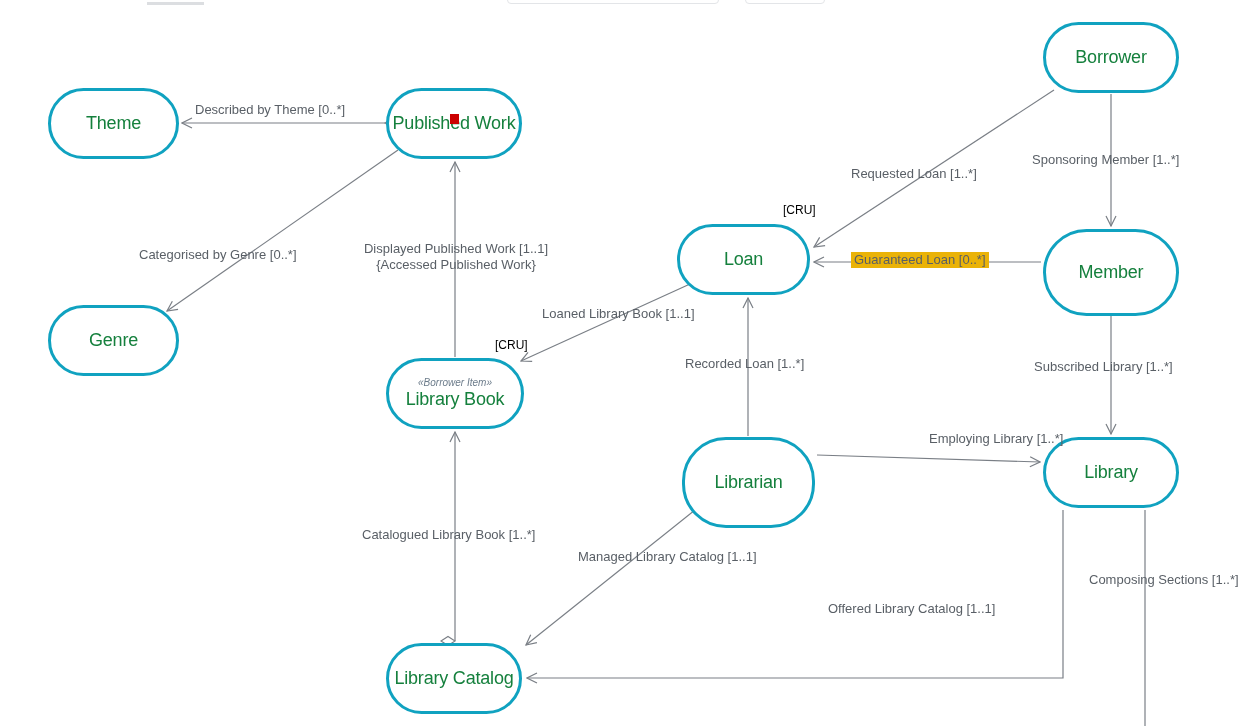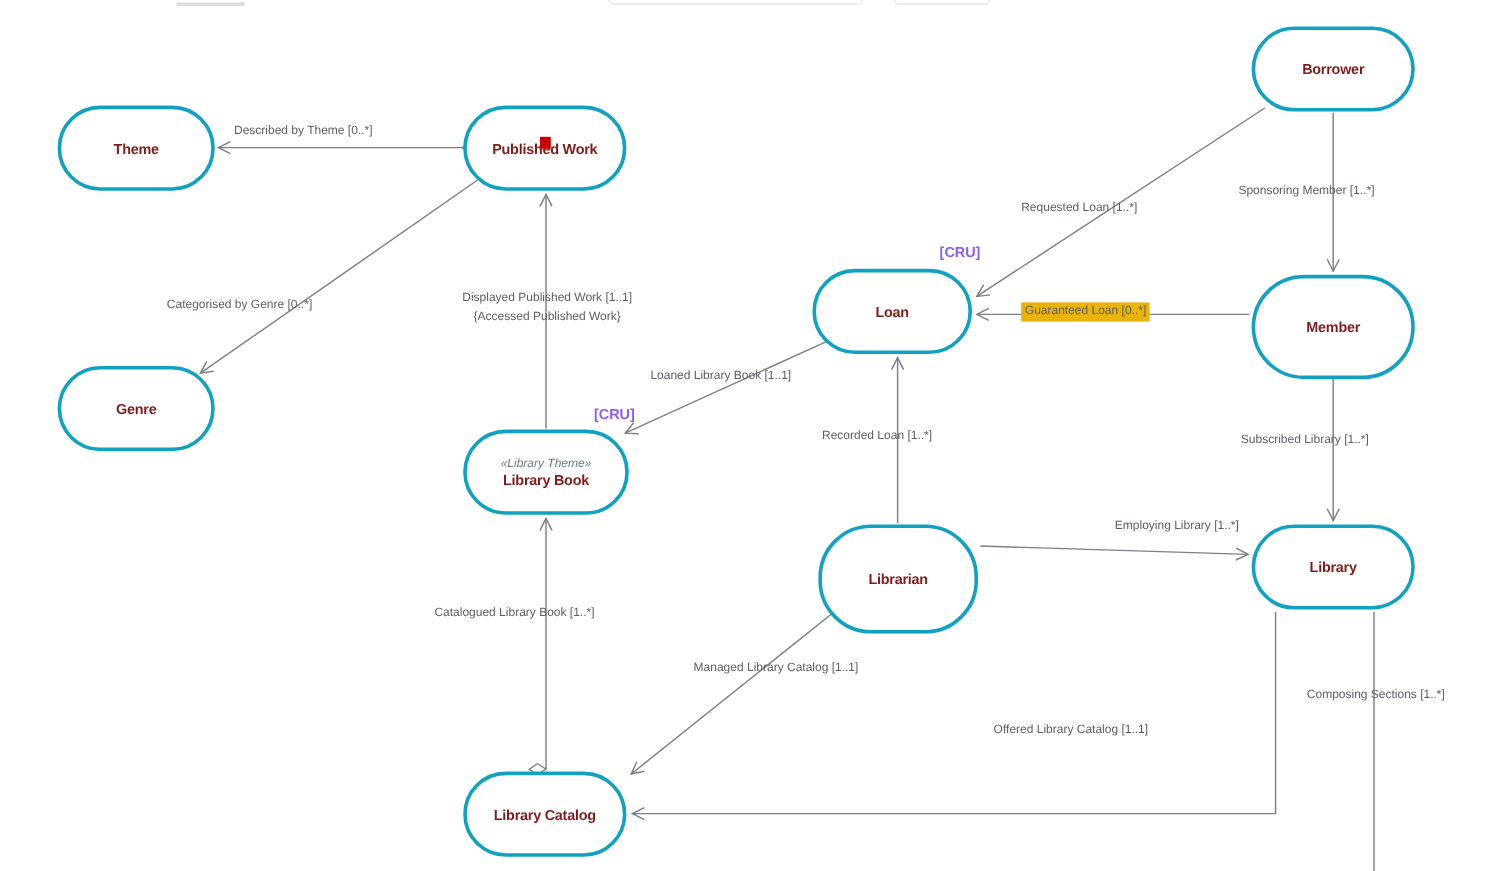--- a/index.html
+++ b/index.html
@@ -38,41 +38,41 @@
   }
   .node-stereotype {
     font-size: 10px;
     font-style: italic;
     color: #6b7b8a;
     line-height: 11px;
     margin-bottom: 1px;
     white-space: nowrap;
   }
   .node-label {
-    font-size: 12px;
-    font-weight: bold;
-    color: #7f1d1d;
+    font-size: 18px;
+    font-weight: normal;
+    color: #15803d;
     letter-spacing: -0.2px;
     white-space: nowrap;
   }
   .edge-label {
     position: absolute;
-    font-size: 10px;
+    font-size: 13px;
     color: #595f66;
     white-space: pre;
     line-height: 16px;
     z-index: 6;
     background: transparent;
   }
   .edge-label.center { text-align: center; }
   .cru-tag {
     position: absolute;
     font-size: 12px;
-    font-weight: bold;
-    color: #8b5cf6;
+    font-weight: normal;
+    color: #000000;
     white-space: nowrap;
     z-index: 7;
   }
   .caret {
     position: absolute;
     width: 8px;
     height: 9px;
     background: #cc0000;
     z-index: 9;
   }
@@ -150,21 +150,21 @@
 
   <div class="node" style="left:386px; top:88px; width:136px; height:71px;">
     <div class="node-label">Published Work</div>
   </div>
 
   <div class="node" style="left:48px; top:305px; width:131px; height:71px;">
     <div class="node-label">Genre</div>
   </div>
 
   <div class="node" style="left:386px; top:358px; width:138px; height:71px;">
-    <div class="node-stereotype">«Library Theme»</div>
+    <div class="node-stereotype">«Borrower Item»</div>
     <div class="node-label">Library Book</div>
   </div>
 
   <div class="node" style="left:677px; top:224px; width:133px; height:71px;">
     <div class="node-label">Loan</div>
   </div>
 
   <div class="node" style="left:386px; top:643px; width:136px; height:71px;">
     <div class="node-label">Library Catalog</div>
   </div>
@@ -187,21 +187,21 @@
 
   <div class="edge-label" style="left:195px; top:102px;">Described by Theme [0..*]</div>
 
   <div class="edge-label" style="left:139px; top:247px;">Categorised by Genre [0..*]</div>
 
   <div class="edge-label center" style="left:356px; top:241px; width:200px;">Displayed Published Work [1..1]
 {Accessed Published Work}</div>
 
   <div class="edge-label" style="left:542px; top:306px;">Loaned Library Book [1..1]</div>
 
-  <div class="edge-label" style="left:362px; top:503px;">Catalogued Library Book [1..*]</div>
+  <div class="edge-label" style="left:362px; top:527px;">Catalogued Library Book [1..*]</div>
 
   <div class="edge-label" style="left:578px; top:549px;">Managed Library Catalog [1..1]</div>
 
   <div class="edge-label" style="left:685px; top:356px;">Recorded Loan [1..*]</div>
 
   <div class="edge-label" style="left:851px; top:166px;">Requested Loan [1..*]</div>
 
   <div class="edge-label" style="left:851px; top:252px; background:#eab308; padding:0 3px;">Guaranteed Loan [0..*]</div>
 
   <div class="edge-label" style="left:1032px; top:152px;">Sponsoring Member [1..*]</div>

